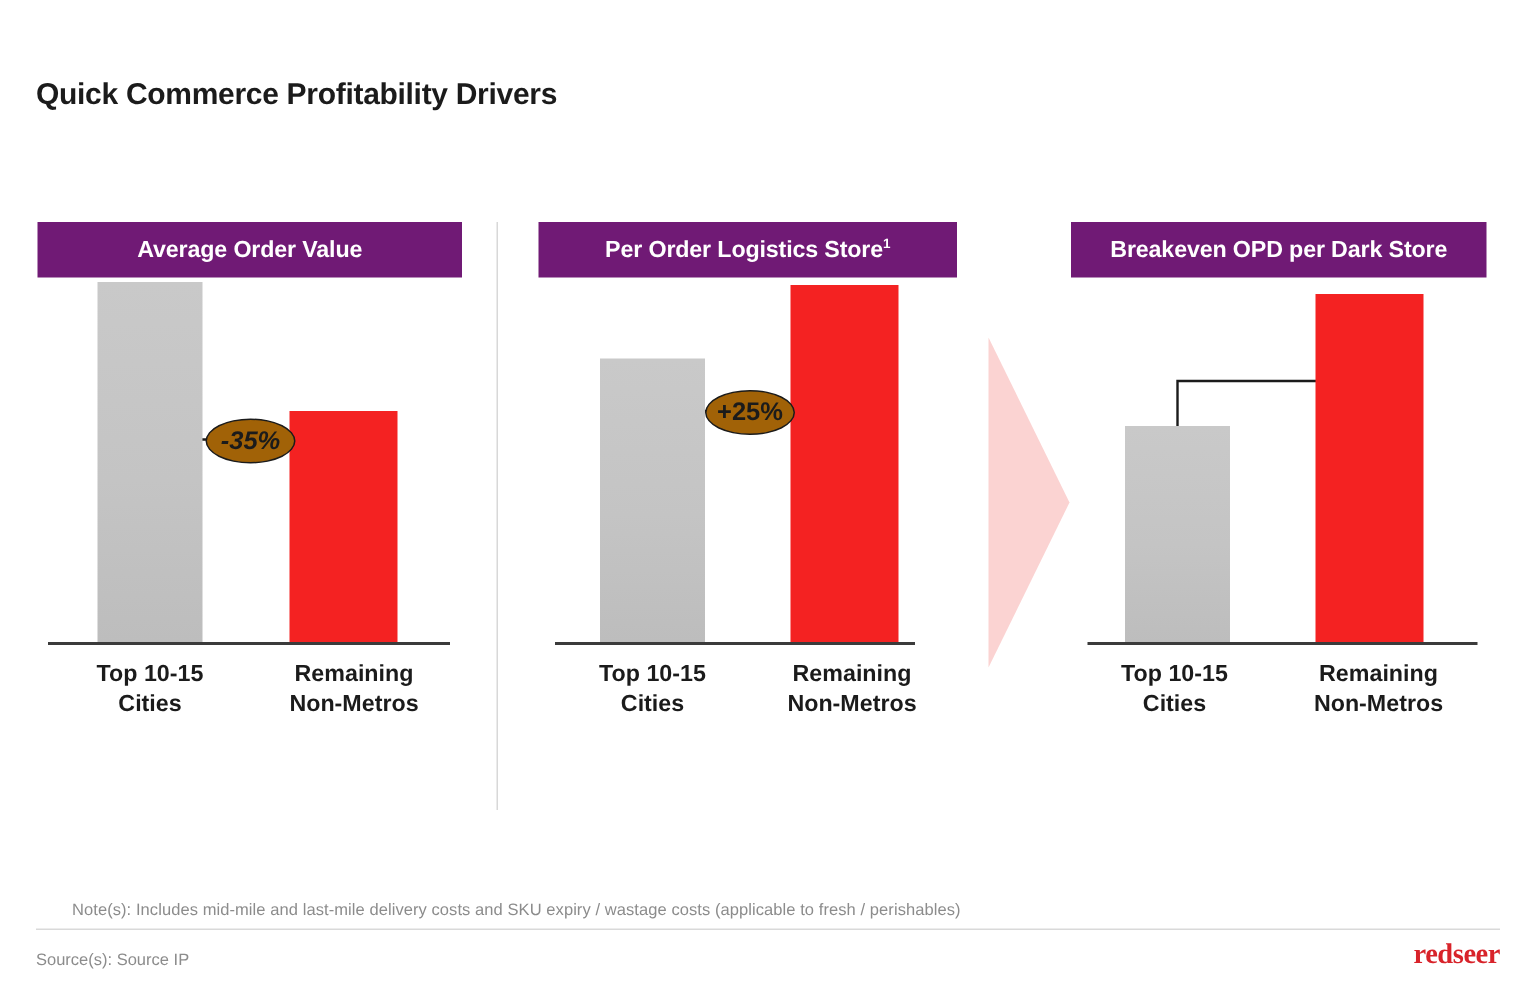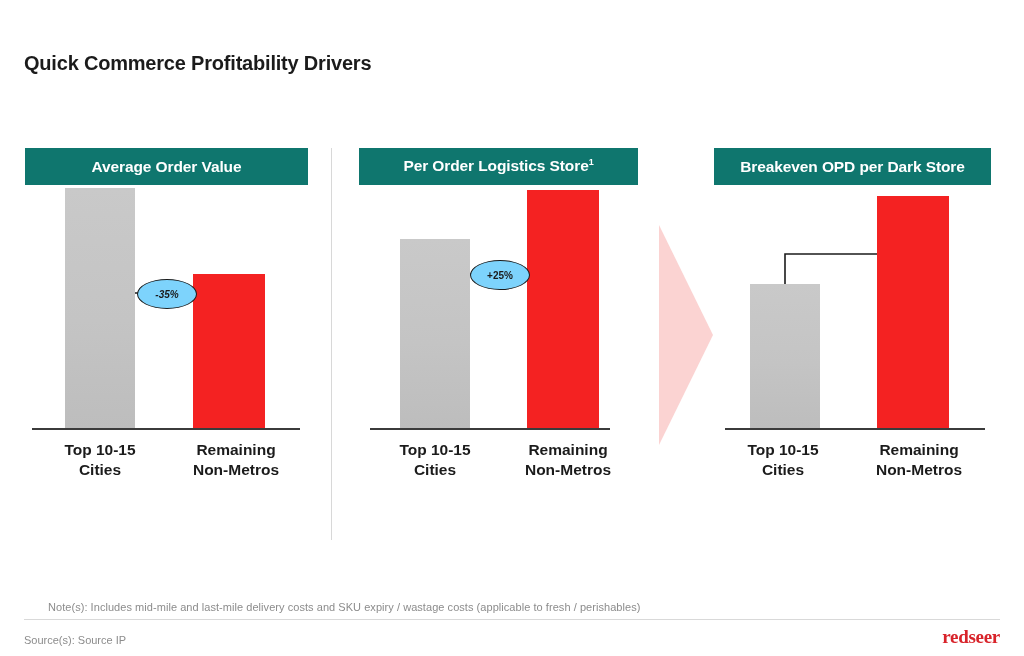--- a/index.html
+++ b/index.html
@@ -22,21 +22,21 @@
   }
 
   
   .panel{position:absolute;top:130px;height:420px;}
   #panel-0{left:25px;width:283px;}
   #panel-1{left:359px;width:279px;}
   #panel-2{left:714px;width:277px;}
 
   .panel-header{
     position:absolute;left:0;top:18px;width:100%;height:37px;
-    background:#0f766e;
+    background:#701a75;
     display:flex;align-items:center;justify-content:center;
     box-sizing:border-box;
   }
   .panel-header .ph-text{
     color:#ffffff;font-size:15.5px;font-weight:700;letter-spacing:-0.1px;
     white-space:nowrap;
   }
   .panel-header sup{font-size:9px;vertical-align:super;font-weight:700;}
 
   
@@ -78,24 +78,24 @@
   #panel-2 .cat-1{left:134px;width:142px;}
 
   
   .connector{position:absolute;left:0;top:50px;width:100%;height:170px;overflow:visible;}
   .conn-line{fill:none;stroke:#1b1b1b;stroke-width:1.6;}
   .conn-head{fill:#1b1b1b;}
 
   
   .delta{
     position:absolute;
-    border:1.4px solid #1b1b1b;background:#7dd3fc;
+    border:1.4px solid #1b1b1b;background:#a16207;
     border-radius:50%;
     display:flex;align-items:center;justify-content:center;
-    font-size:10px;font-weight:700;color:#1b1b1b;
+    font-size:17px;font-weight:700;color:#1b1b1b;
     z-index:5;
   }
   #p0-delta{left:112px;top:94px;width:58px;height:28px;font-style:italic;}
   #p1-delta{left:111px;top:75px;width:58px;height:28px;}
 
   
   .value-label{
     position:absolute;font-size:16px;font-weight:700;color:#1b1b1b;
     text-align:center;white-space:nowrap;
   }

